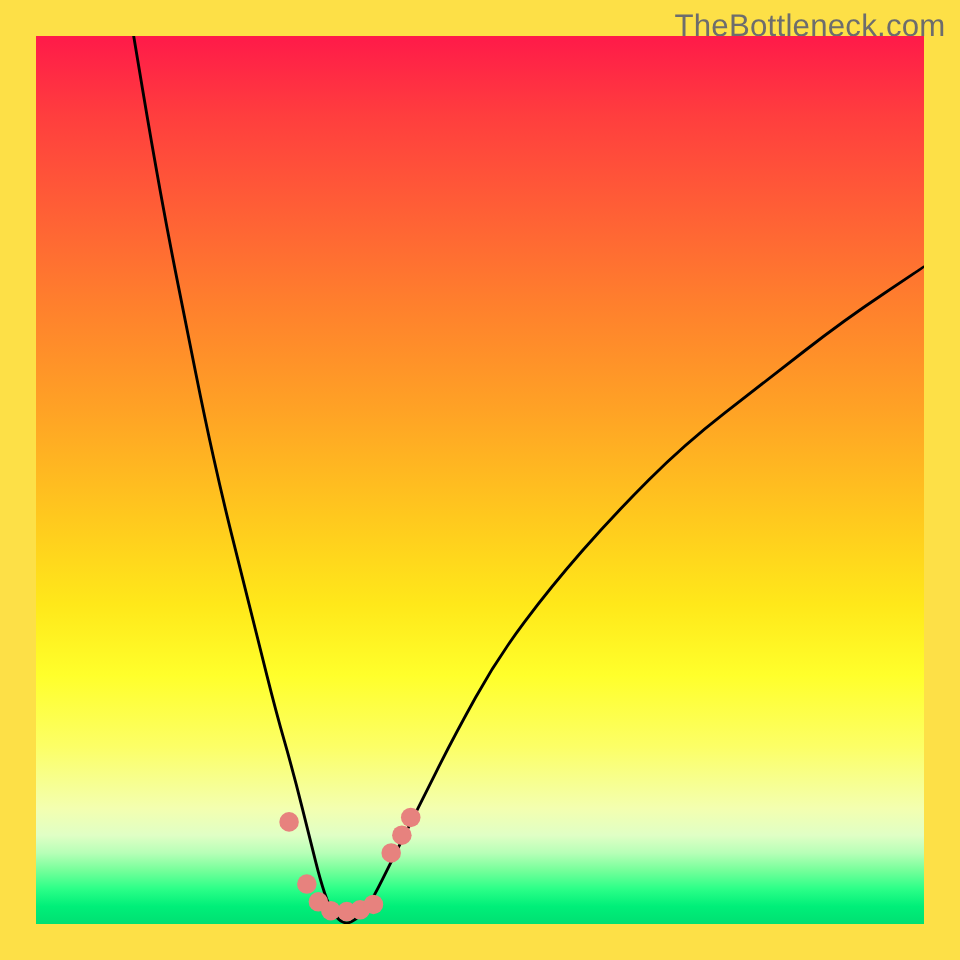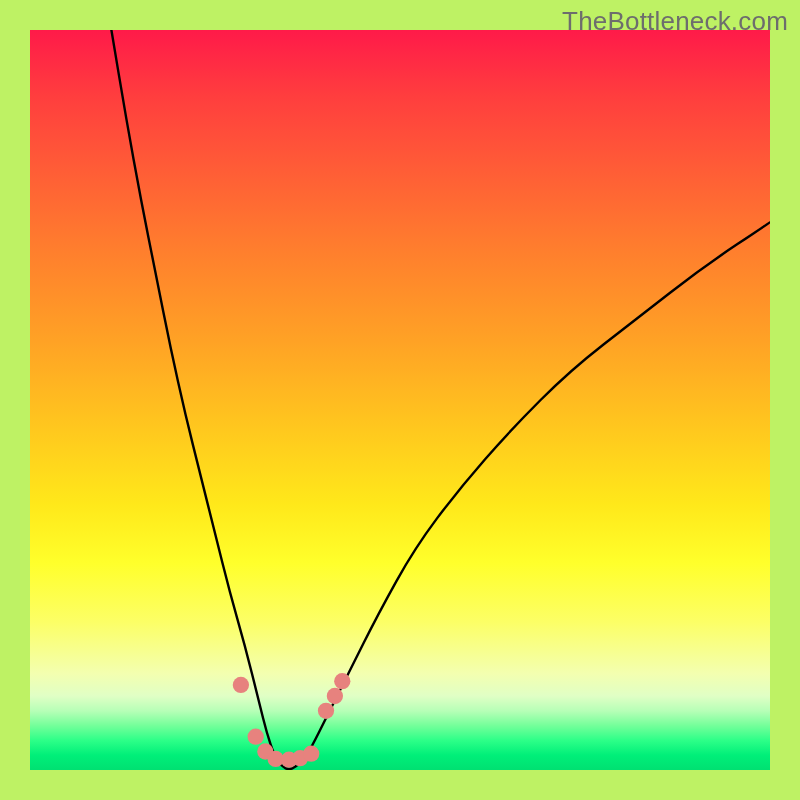--- a/index.html
+++ b/index.html
@@ -7,21 +7,21 @@
     padding: 0;
     width: 800px;
     height: 800px;
     overflow: hidden;
     font-family: Arial, Helvetica, sans-serif;
   }
   .frame {
     position: relative;
     width: 800px;
     height: 800px;
-    background: #bef264;
+    background: #fde047;
   }
   .plot-area {
     position: absolute;
     left: 30px;
     top: 30px;
     width: 740px;
     height: 740px;
     overflow: hidden;
   }
   .gradient {

